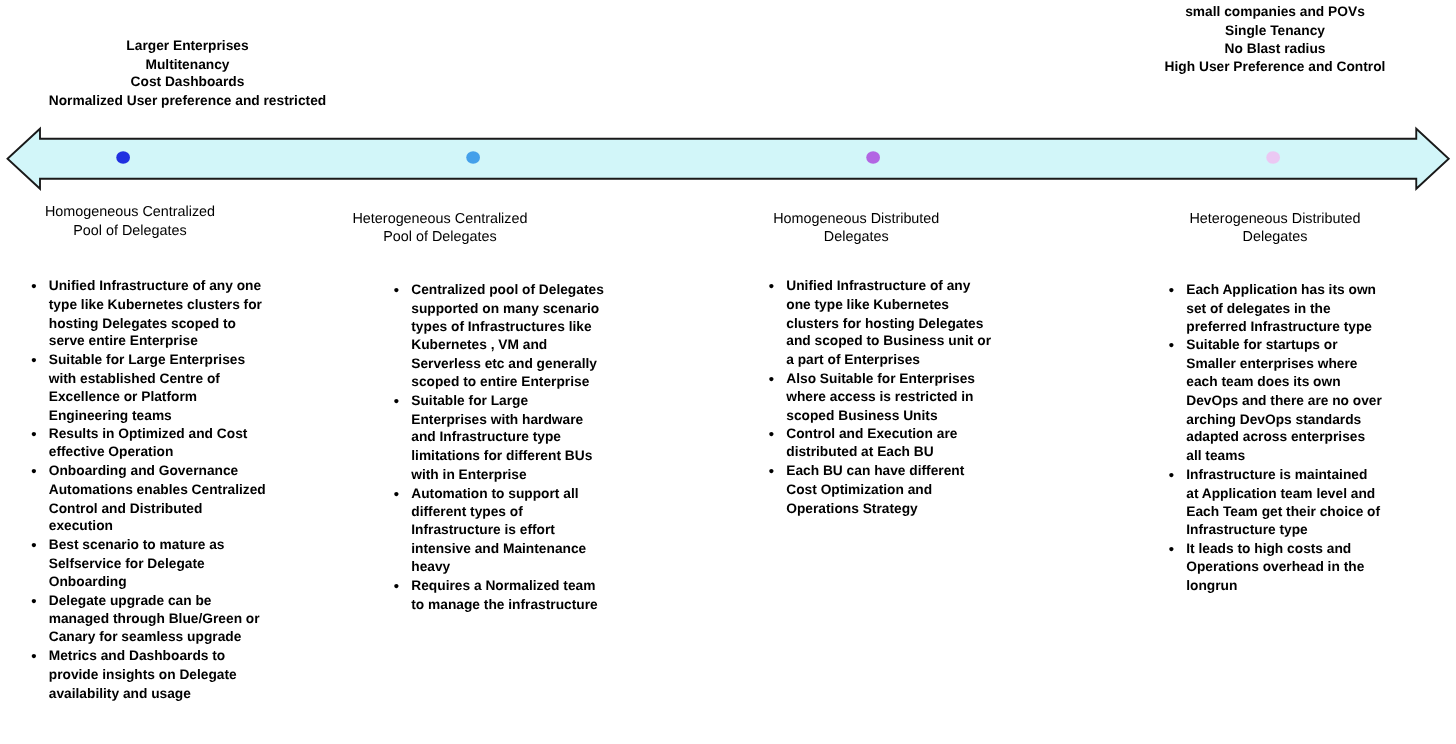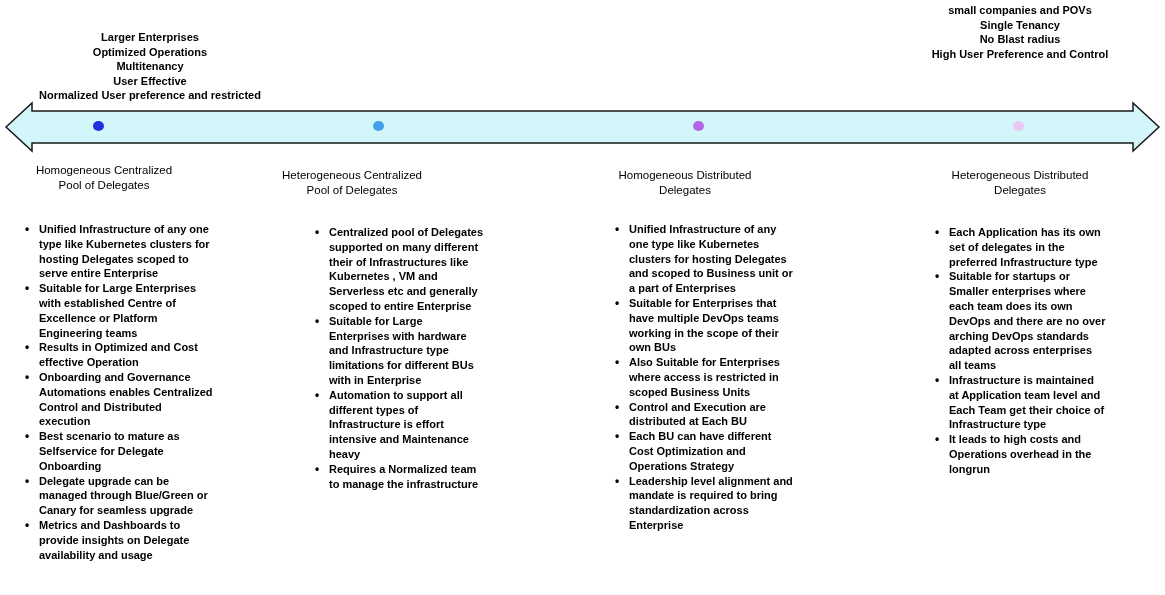--- a/index.html
+++ b/index.html
@@ -82,23 +82,22 @@
     font-size: 12px;
   }
 </style>
 </head>
 <body>
 
 <div class="canvas">
 
   <div class="corner-label left">
       <div class="corner-line">Larger Enterprises</div>
-      <div class="corner-line">Optimized Operations</div>
       <div class="corner-line">Multitenancy</div>
-      <div class="corner-line">User Effective</div>
+      <div class="corner-line">Cost Dashboards</div>
       <div class="corner-line">Normalized User preference and restricted</div>
     </div>
 
   <div class="corner-label right">
       <div class="corner-line">small companies and POVs</div>
       <div class="corner-line">Single Tenancy</div>
       <div class="corner-line">No Blast radius</div>
       <div class="corner-line">High User Preference and Control</div>
     </div>
 
@@ -123,32 +122,30 @@
   <ul class="bullets c1">
       <li class="bullet-item">Unified Infrastructure of any one type like Kubernetes clusters for hosting Delegates scoped to serve entire Enterprise</li>
       <li class="bullet-item">Suitable for Large Enterprises with established  Centre of Excellence or Platform Engineering teams</li>
       <li class="bullet-item">Results in Optimized and Cost effective Operation</li>
       <li class="bullet-item">Onboarding and Governance Automations enables Centralized Control and Distributed execution</li>
       <li class="bullet-item">Best scenario to mature as Selfservice for Delegate Onboarding</li>
       <li class="bullet-item">Delegate upgrade can be managed through Blue/Green or Canary for seamless upgrade</li>
       <li class="bullet-item">Metrics and Dashboards to provide insights on Delegate availability and usage</li>
     </ul>
   <ul class="bullets c2">
-      <li class="bullet-item">Centralized pool of Delegates supported on many different their of Infrastructures like Kubernetes , VM and Serverless etc and generally scoped to entire Enterprise</li>
+      <li class="bullet-item">Centralized pool of Delegates supported on many scenario types of Infrastructures like Kubernetes , VM and Serverless etc and generally scoped to entire Enterprise</li>
       <li class="bullet-item">Suitable for Large Enterprises with hardware and Infrastructure type limitations for different BUs with in Enterprise</li>
       <li class="bullet-item">Automation to support all different types of Infrastructure is effort intensive and Maintenance heavy</li>
       <li class="bullet-item">Requires a Normalized team to manage the infrastructure</li>
     </ul>
   <ul class="bullets c3">
       <li class="bullet-item">Unified Infrastructure of any one type like Kubernetes clusters for hosting Delegates and scoped to Business unit or a part of Enterprises</li>
-      <li class="bullet-item">Suitable for Enterprises that have multiple DevOps teams working in the scope of their own BUs</li>
       <li class="bullet-item">Also Suitable for Enterprises where access is restricted in scoped Business Units</li>
       <li class="bullet-item">Control and Execution are distributed at Each BU</li>
       <li class="bullet-item">Each BU can have different Cost Optimization and Operations Strategy</li>
-      <li class="bullet-item">Leadership level alignment and mandate is required to bring standardization across Enterprise</li>
     </ul>
   <ul class="bullets c4">
       <li class="bullet-item">Each Application has its own set of delegates in the preferred Infrastructure type</li>
       <li class="bullet-item">Suitable for startups or Smaller enterprises where each team does its own DevOps and there are no over arching DevOps standards adapted across enterprises  all teams</li>
       <li class="bullet-item">Infrastructure is maintained at Application team level and Each Team get their choice of Infrastructure type</li>
       <li class="bullet-item">It leads to high costs and Operations overhead in the longrun</li>
     </ul>
 
 </div>
 

